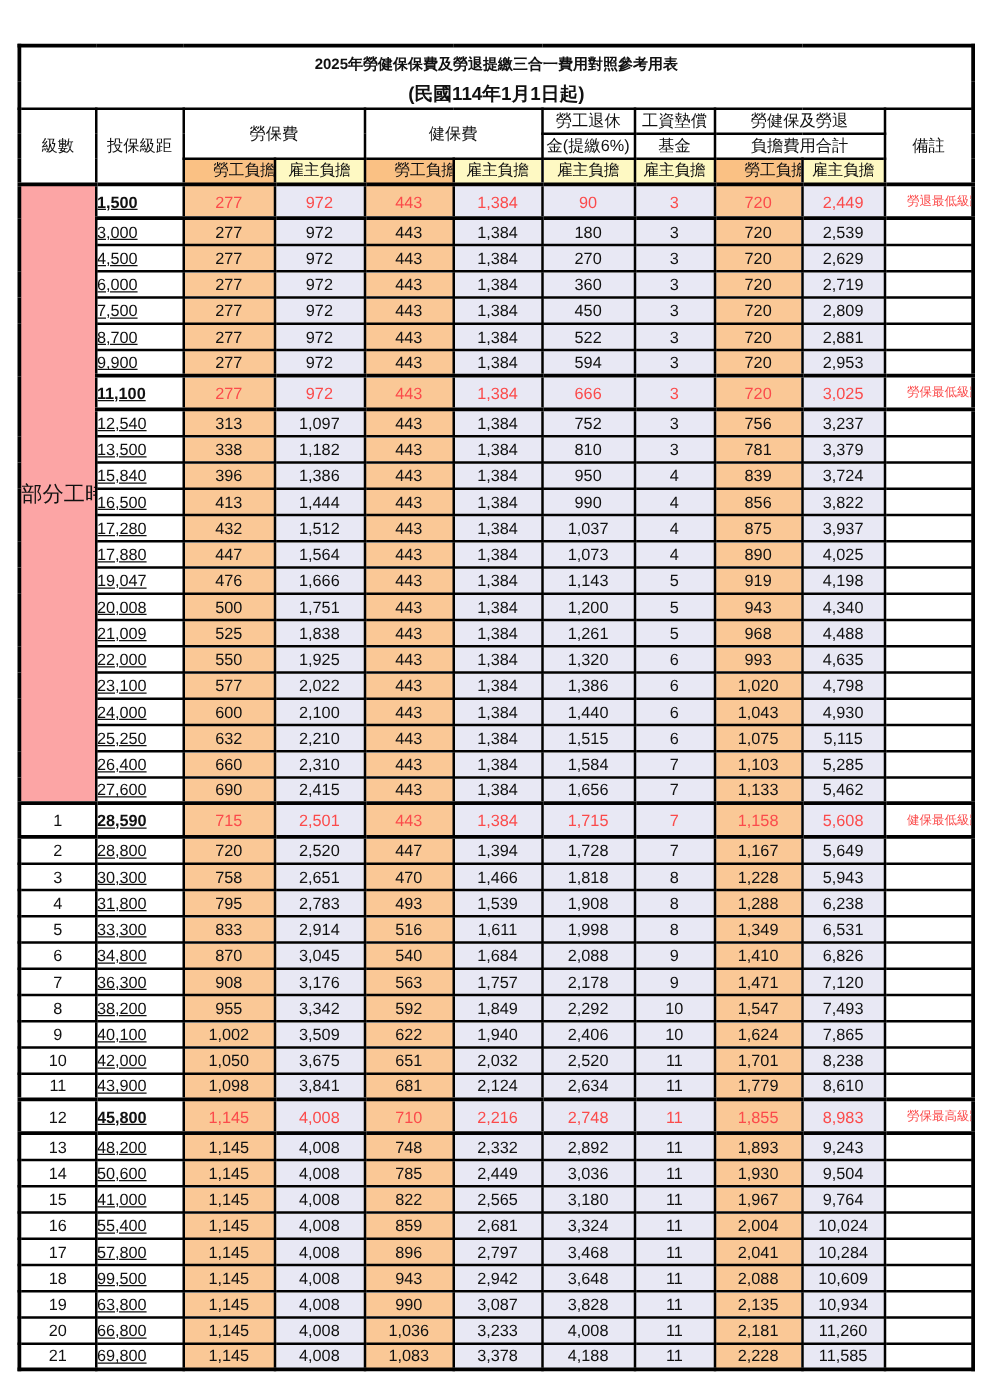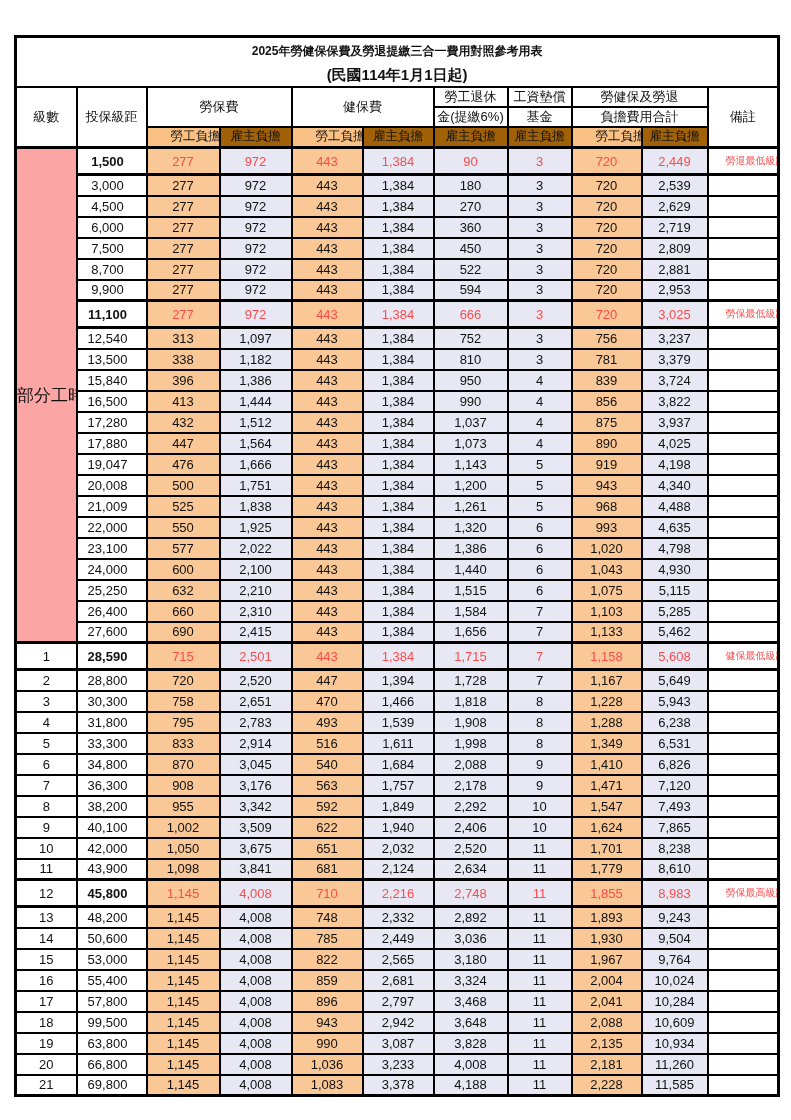--- a/index.html
+++ b/index.html
@@ -25,22 +25,22 @@
   }
   .title-cell { height:28px; font-size:12px; font-weight:bold; border-bottom:none; }
   .subtitle-cell { height:22px; font-size:15px; font-weight:bold; border-top:none; }
   .hdr { background:#fff; font-size:13px; }
   .hdr-top { border-bottom:2px solid #000; height:19px; }
   .hdr-mid { height:19px; }
   .hdr-sub { height:21px; font-size:12.5px; }
   .bg-orange { background:#FAC896; }
   .bg-lav { background:#E8E8F4; }
   .bg-orange-h { background:#FAC184;padding-left:23px; }
-  .bg-lav-h { background:#a16207;text-align:center; }
-  .bracket-cell { text-align:center; padding-right:8px; font-size:13px; }
+  .bg-lav-h { background:#fef9c3;text-align:center; }
+  .bracket-cell { text-align:left; padding-right:8px; font-size:13px;text-decoration:underline; }
   .level-cell { font-size:13px; }
   .remark-cell { font-size:10px; color:#FB4B4B; padding:0 17px; }
   tr.normal { height:21px; }
   tr.special { height:27px; }
   tr.special td { border-top-width:3px; border-bottom-width:3px; }
   tr.special .num, tr.special .bracket-cell { color:#FB4B4B; }
   tr.special .bracket-cell { color:#111; font-weight:bold; }
   .part-time-cell { font-size:17px; background:#fca5a5; }
 </style>
 </head>
@@ -552,21 +552,21 @@
           <td class="num bg-orange">785</td>
           <td class="num bg-lav">2,449</td>
           <td class="num bg-lav">3,036</td>
           <td class="num bg-lav">11</td>
           <td class="num bg-orange">1,930</td>
           <td class="num bg-lav">9,504</td>
           <td class="remark-cell"></td>
         </tr>
         <tr class="normal">
           <td class="level-cell">15</td>
-          <td class="bracket-cell">53,000</td>
+          <td class="bracket-cell">41,000</td>
           <td class="num bg-orange">1,145</td>
           <td class="num bg-lav">4,008</td>
           <td class="num bg-orange">822</td>
           <td class="num bg-lav">2,565</td>
           <td class="num bg-lav">3,180</td>
           <td class="num bg-lav">11</td>
           <td class="num bg-orange">1,967</td>
           <td class="num bg-lav">9,764</td>
           <td class="remark-cell"></td>
         </tr>

